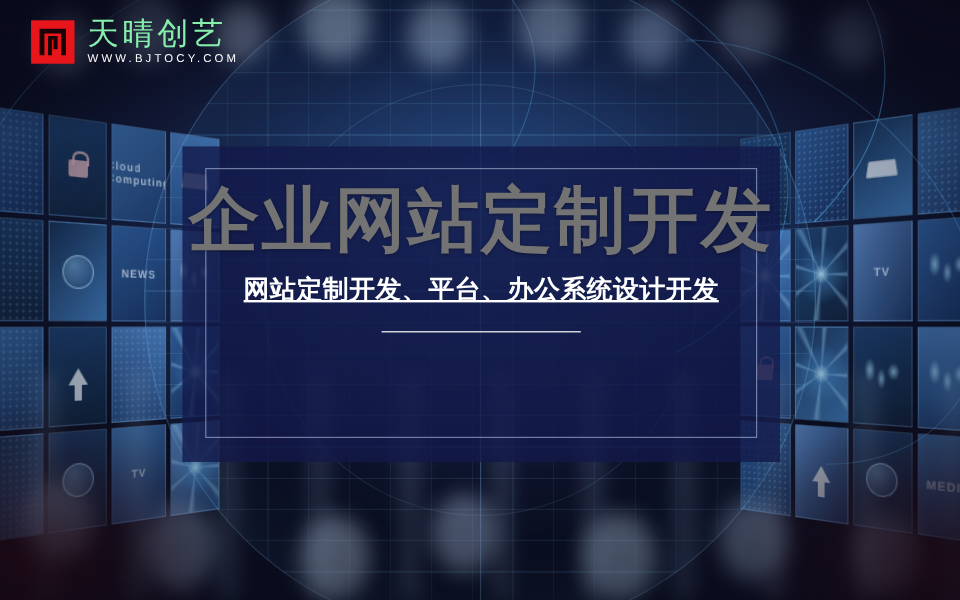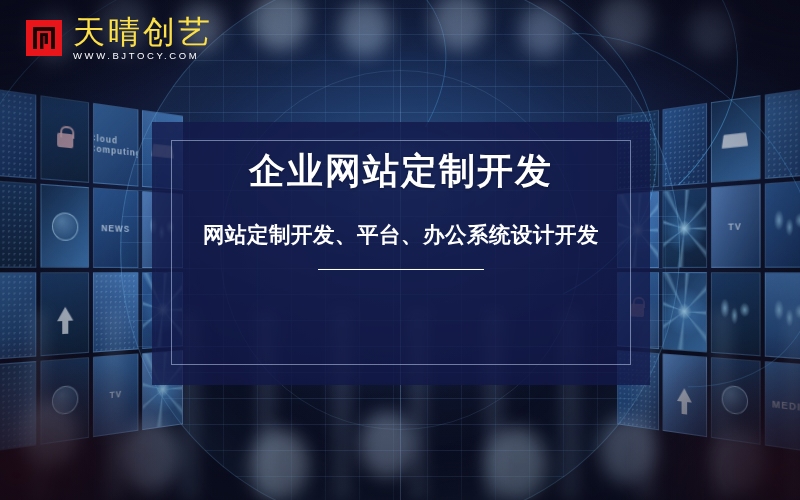--- a/index.html
+++ b/index.html
@@ -173,21 +173,21 @@
     z-index:10;
   }
   .logo-mark {
     width:36px; height:36px;
     background:#e8161b;
     position:relative;
     flex:0 0 auto;
   }
   .logo-text { display:flex; flex-direction:column; gap:3px; }
   .logo-cn {
-    font-size:32px; font-weight:300; color:#fde047;
+    font-size:26px; font-weight:300; color:#86efac;
     letter-spacing:3px; line-height:1;
     font-family:"DejaVu Sans", sans-serif;
   }
   .logo-url {
     font-size:9.5px; font-weight:normal; color:#ffffff;
     letter-spacing:2.6px; line-height:1;
     font-family:"Liberation Sans", sans-serif;
   }
 
   
@@ -202,31 +202,32 @@
     border:1px solid rgba(190,205,235,.55);
   }
   .panel-content {
     position:absolute; inset:0;
     display:flex; flex-direction:column; align-items:center;
     justify-content:flex-start;
     padding-top:30px;
   }
   .title-main {
     font-family:"Liberation Serif", "DejaVu Serif", serif;
-    font-size:36px; font-weight:bold; color:#ffffff;
+    font-size:59px; font-weight:bold; color:#737373;
     letter-spacing:2px; line-height:1.08;
     white-space:nowrap;
     text-shadow:0 1px 3px rgba(0,0,0,.35);
   }
   .title-sub {
-    margin-top:31px;
+    margin-top:13px;
     font-family:"DejaVu Sans", sans-serif;
     font-size:21.5px; font-weight:bold; color:#ffffff;
     letter-spacing:.5px; line-height:1.2;
     white-space:nowrap;
+    text-decoration:underline;
   }
   .divider {
     margin-top:21px;
     width:166px; height:1.6px; background:#ffffff;
   }
   .title-tag {
     margin-top:19px;
     font-family:"DejaVu Sans", sans-serif;
     font-size:29px; font-weight:400; color:#ffffff;
     letter-spacing:3.5px; line-height:1.2;

